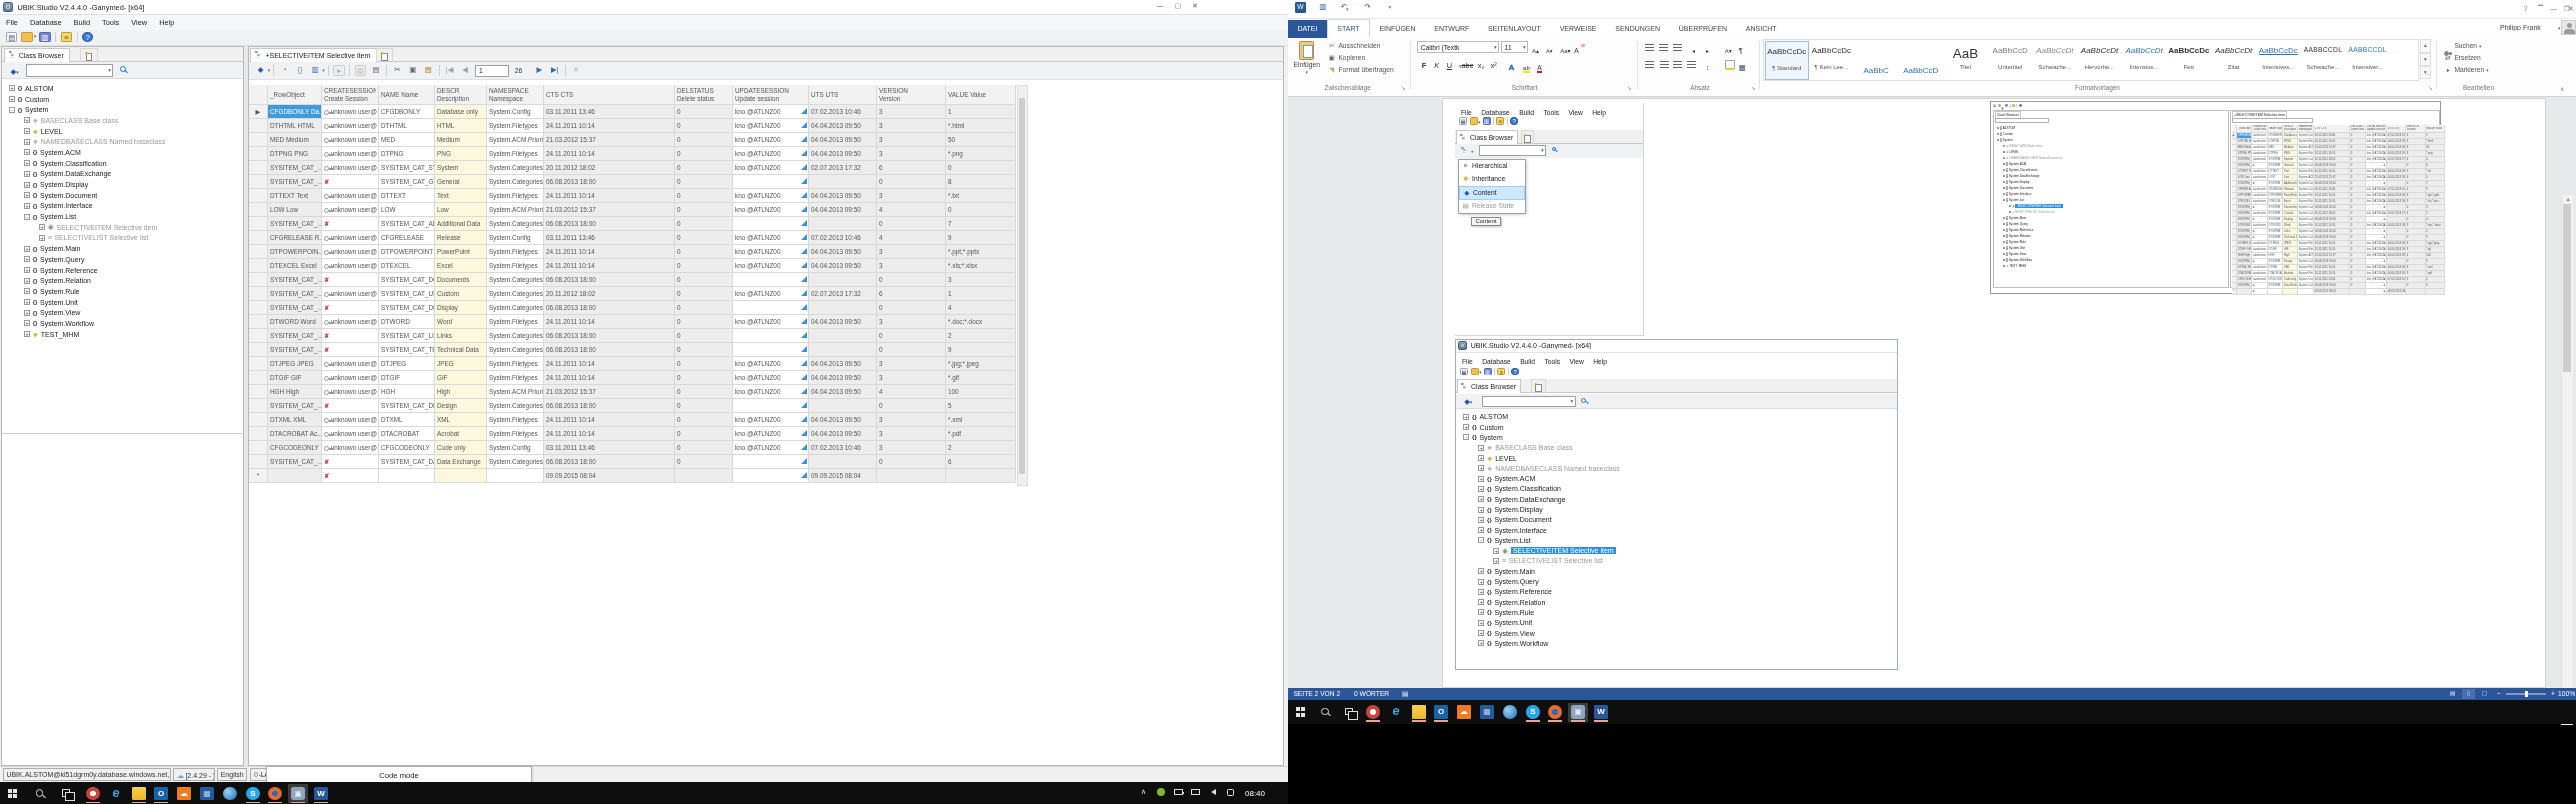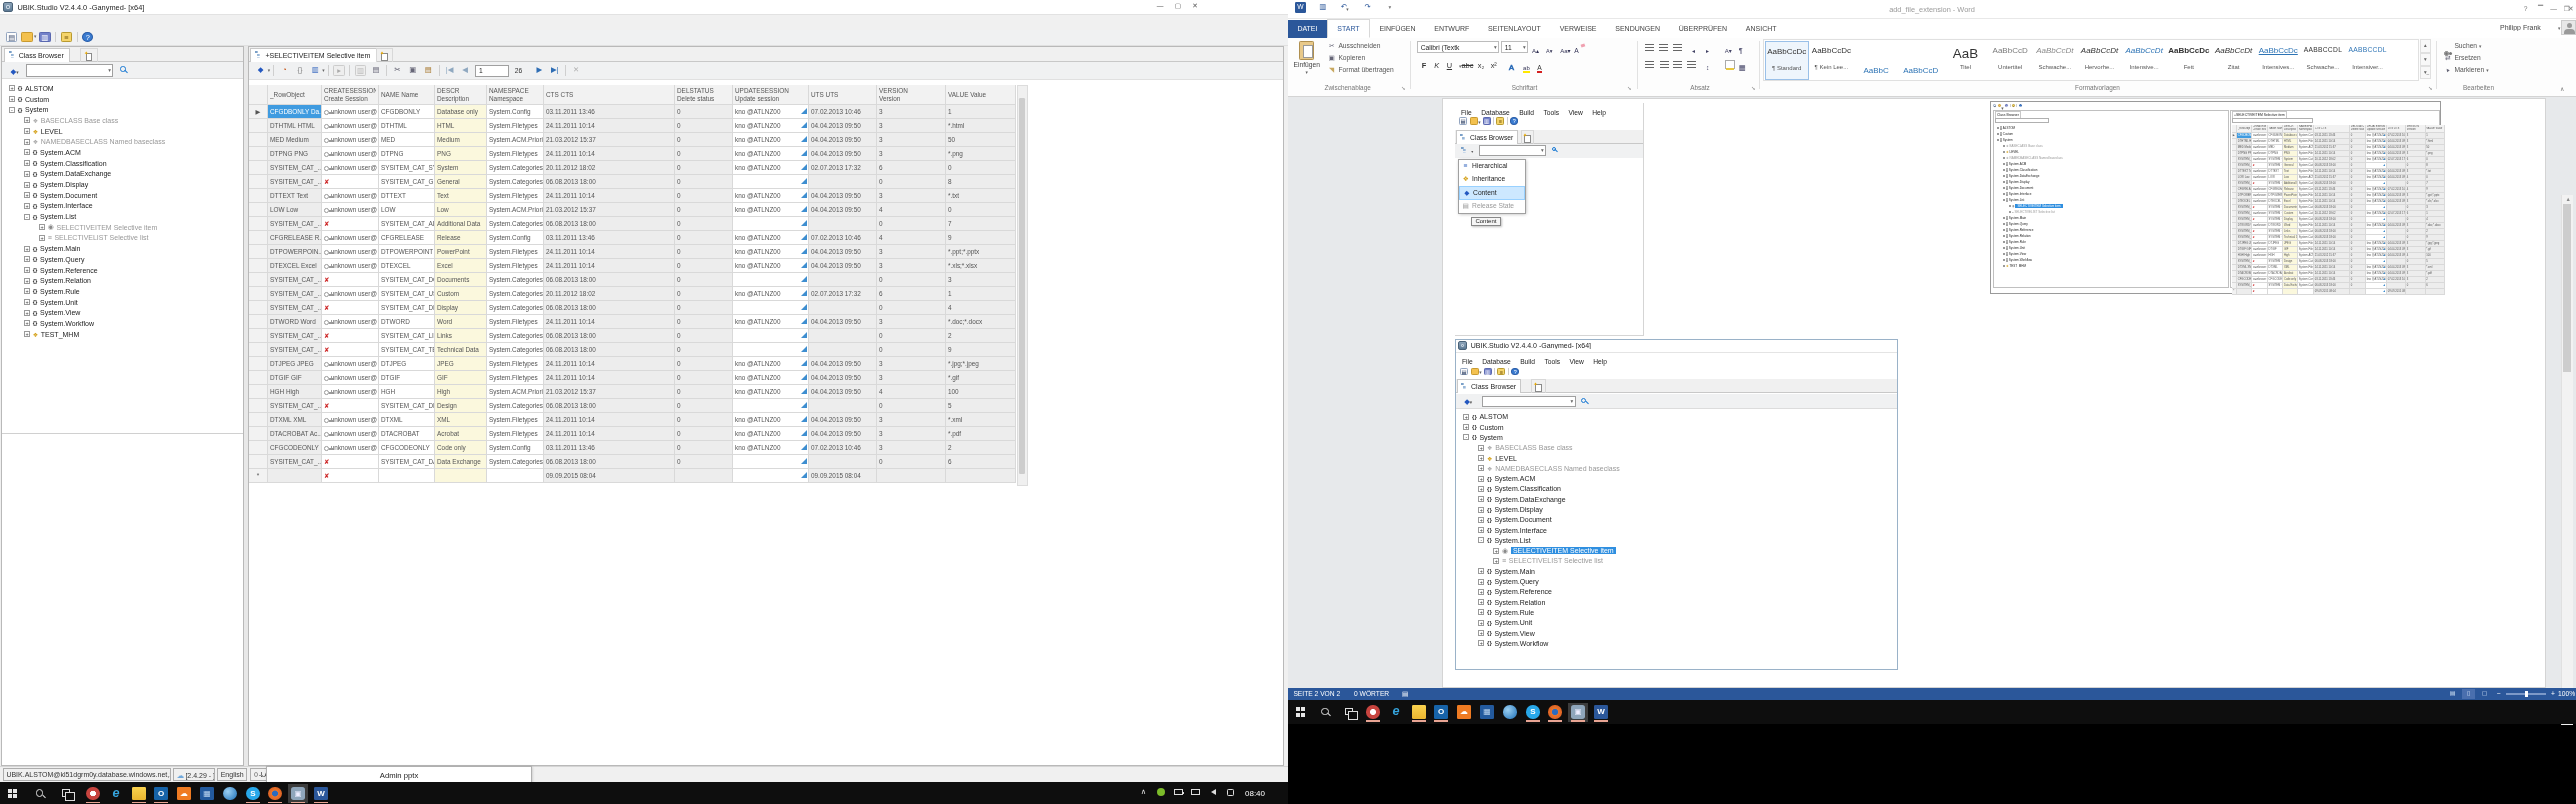--- a/index.html
+++ b/index.html
@@ -241,20 +241,21 @@
 <div class="screen">
 
   <section class="abs ubik">
     <div class="abs u-title">
       <div class="abs u-appico"></div>
       <div class="abs u-titletext nw">UBIK.Studio V2.4.4.0 -Ganymed- [x64]</div>
       <div class="abs winbtn" style="left:1152px">—</div>
       <div class="abs winbtn" style="left:1170px">▢</div>
       <div class="abs winbtn" style="left:1187px">✕</div>
     </div>
+    <div class="abs u-menubar"><span class="menu-item">File</span><span class="menu-item">Database</span><span class="menu-item">Build</span><span class="menu-item">Tools</span><span class="menu-item">View</span><span class="menu-item">Help</span></div>
     <div class="abs u-toolbar tbar"><span class="tbi" style="color: rgb(74, 90, 122); background: rgb(253, 253, 253); border: 0.7px solid rgb(147, 165, 192);">▤</span><span class="tbi" style="background: rgb(243, 193, 79); border: 0.7px solid rgb(200, 154, 48);"></span><span class="tdrop">▾</span><span class="tbi" style="color: rgb(255, 255, 255); background: rgb(115, 129, 201); border: 0.7px solid rgb(90, 104, 176);">▥</span><span class="tsep"></span><span class="tbi" style="color: rgb(122, 90, 16); background: rgb(245, 212, 106); border: 0.7px solid rgb(184, 154, 48);">≡</span><span class="tsep"></span><span class="tbi" style="color: rgb(255, 255, 255); background: rgb(58, 123, 208); border: 0.7px solid rgb(42, 93, 168); border-radius: 50%;">?</span></div>
 
     <div class="abs panel u-left">
       <div class="tabstrip">
         <div class="tab-active" style="left:1.3px"><span class="tab-ico"></span><span>Class Browser</span></div>
         <div class="tab-spark" style="left:78px"><span class="sparkpage"></span></div>
       </div>
       <div class="searchrow">
         <div class="viewbtn">◆<span class="tdrop">▾</span></div>
         <div class="combo" style="left:24px;top:2px;width:87px;height:12.7px"></div>
@@ -817,21 +818,21 @@
       <div class="gscroll" style="left:768px;top:38px;height:401px">
         <div class="gthumb" style="top:12px;height:376px"></div>
       </div>
     </div>
 
     <div class="abs u-status">
       <div class="seg nw" style="left:2.7px;width:168px">UBIK.ALSTOM@kl51dgrm0y.database.windows.net,1433</div>
       <div class="seg nw" style="left:173px;width:42px"><span class="cloudic">☁</span><span>[2.4.29 - ]</span></div>
       <div class="seg nw" style="left:217px;width:29.5px">English</div>
       <div class="seg nw" style="left:250px;width:29.5px"><span class="keyic"></span><span>LAS</span></div>
-      <div class="adminbox">Admin pptx</div>
+      <div class="adminbox">Code mode</div>
     </div>
   </section>
 
   <div class="abs taskbar tb-left">
     <div class="sysic" style="left:2.7px"><span class="startlogo"></span></div>
     <div class="sysic" style="left:29.5px"><span class="searchring"></span></div>
     <div class="sysic" style="left:56px"><span class="tviewic"></span></div>
     <div class="abs" style="left:83px;top:0;height:23px">
         <div class="appic app-pinned-red-app" style="left: 0px; position: absolute;"><span class="ag"></span><div class="underbar"></div></div>
         <div class="appic app-edge" style="left: 23px; position: absolute;"><span class="ag">e</span></div>
@@ -858,21 +859,20 @@
 
   <section class="abs word">
     <div class="w-title">
       <div class="qat tbar">
         <span class="tbi" style="background:#2b579a;color:#fff;font-size:6.7px">W</span>
         <span class="tbi" style="color:#2b579a">▥</span>
         <span class="tbi" style="color:#2b579a">↶<span class="tdrop">▾</span></span>
         <span class="tbi" style="color:#2b579a">↷</span>
         <span class="tbi" style="color:#777;font-size:5.4px">▾</span>
       </div>
-      <div class="w-titletext nw">add_file_extension - Word</div>
       <div class="wbtn" style="left:1229px">?</div>
       <div class="wbtn" style="left:1244px">▔</div>
       <div class="wbtn" style="left:1257px">—</div>
       <div class="wbtn" style="left:1270px">❐</div>
 
       <div class="wbtn" style="left:1274px;top:2.7px;left:1274px">✕</div>
     </div>
     <div class="w-tabs"><span class="wtab file">DATEI</span><span class="wtab active">START</span><span class="wtab">EINFÜGEN</span><span class="wtab">ENTWURF</span><span class="wtab">SEITENLAYOUT</span><span class="wtab">VERWEISE</span><span class="wtab">SENDUNGEN</span><span class="wtab">ÜBERPRÜFEN</span><span class="wtab">ANSICHT</span></div>
     <div class="w-user nw" style="left:1212px;width:58px">Philipp Frank</div>
     <div class="abs" style="left:1270px;top:25.5px;font-size:4.7px;color:#666">▾</div>

